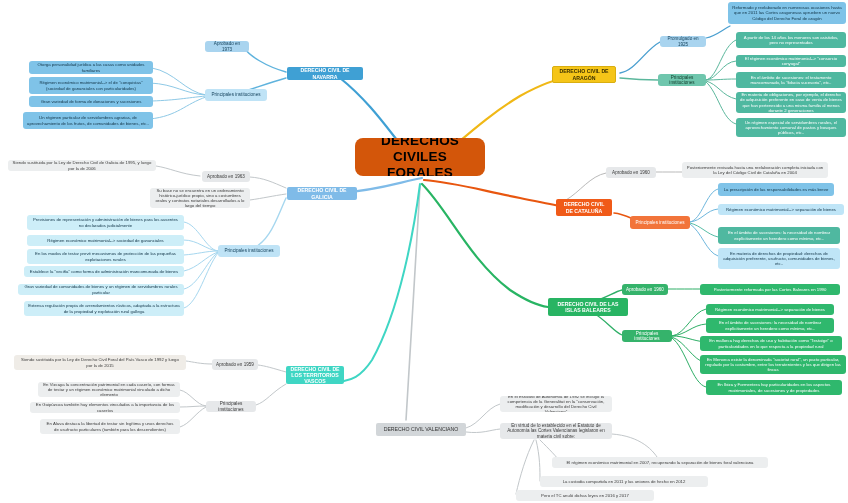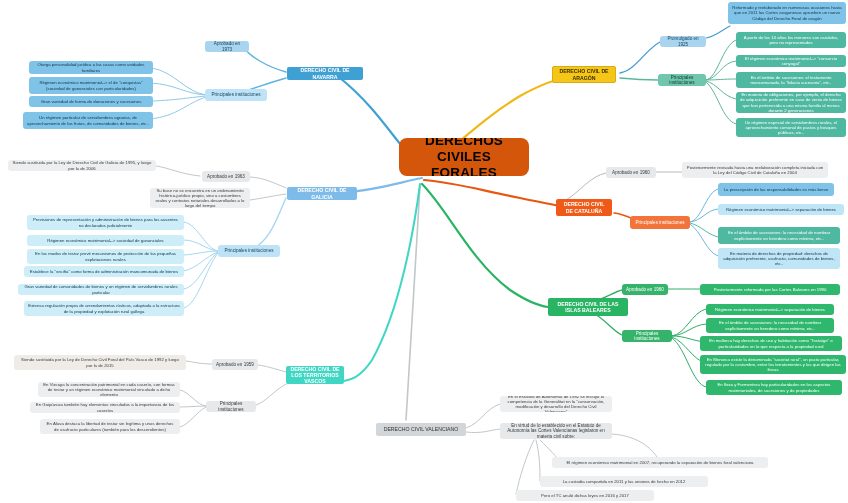--- a/index.html
+++ b/index.html
@@ -137,21 +137,21 @@
       <path d="M286,198 C276,220 270,242 250,250" stroke="#a6d7ef" stroke-width="1.4"></path>
       <path d="M218,251 C206,250 198,224 184,222" stroke="#a6d7ef" stroke-width="1"></path>
       <path d="M218,251 C206,250 198,240 184,240" stroke="#a6d7ef" stroke-width="1"></path>
       <path d="M218,251 C206,251 198,254 184,255" stroke="#a6d7ef" stroke-width="1"></path>
       <path d="M218,252 C206,256 198,268 184,271" stroke="#a6d7ef" stroke-width="1"></path>
       <path d="M218,252 C206,262 198,286 184,289" stroke="#a6d7ef" stroke-width="1"></path>
       <path d="M218,253 C206,268 198,304 184,308" stroke="#a6d7ef" stroke-width="1"></path>
     </g>
   </svg>
 
-  <div class="node root" style="left:420px; top:157px; width:130px; height:38px; transform:translate(-50%,-50%);margin-left:44px;">DERECHOS CIVILES FORALES</div>
+  <div class="node root" style="left:420px; top:157px; width:130px; height:38px; transform:translate(-50%,-50%);">DERECHOS CIVILES FORALES</div>
 
   <div class="node reg reg-navarra" style="left:287px; top:67px; width:76px; height:13px;">DERECHO CIVIL DE NAVARRA</div>
   <div class="node hub hub-blue" style="left:205px; top:41px; width:44px; height:11px;">Aprobado en 1973</div>
   <div class="node hub hub-lblue" style="left:205px; top:89px; width:62px; height:12px;">Principales instituciones</div>
   <div class="node leaf leaf-blue" style="left:29px; top:61px; width:124px; height:13px;">Otorga personalidad jurídica a las casas como unidades familiares</div>
   <div class="node leaf leaf-blue" style="left:29px; top:77px; width:124px; height:17px;">Régimen económico matrimonial--&gt; el de "conquistas" (sociedad de gananciales con particularidades)</div>
   <div class="node leaf leaf-blue" style="left:29px; top:96px; width:124px; height:11px;">Gran variedad de forma de donaciones y sucesiones</div>
   <div class="node leaf leaf-blue" style="left:23px; top:112px; width:130px; height:17px;">Un régimen particular de servidumbres agrarias, de aprovechamiento de los frutos, de comunidades de bienes, etc..</div>
 
   <div class="node reg reg-aragon" style="left:552px; top:66px; width:64px; height:17px;">DERECHO CIVIL DE ARAGÓN</div>

